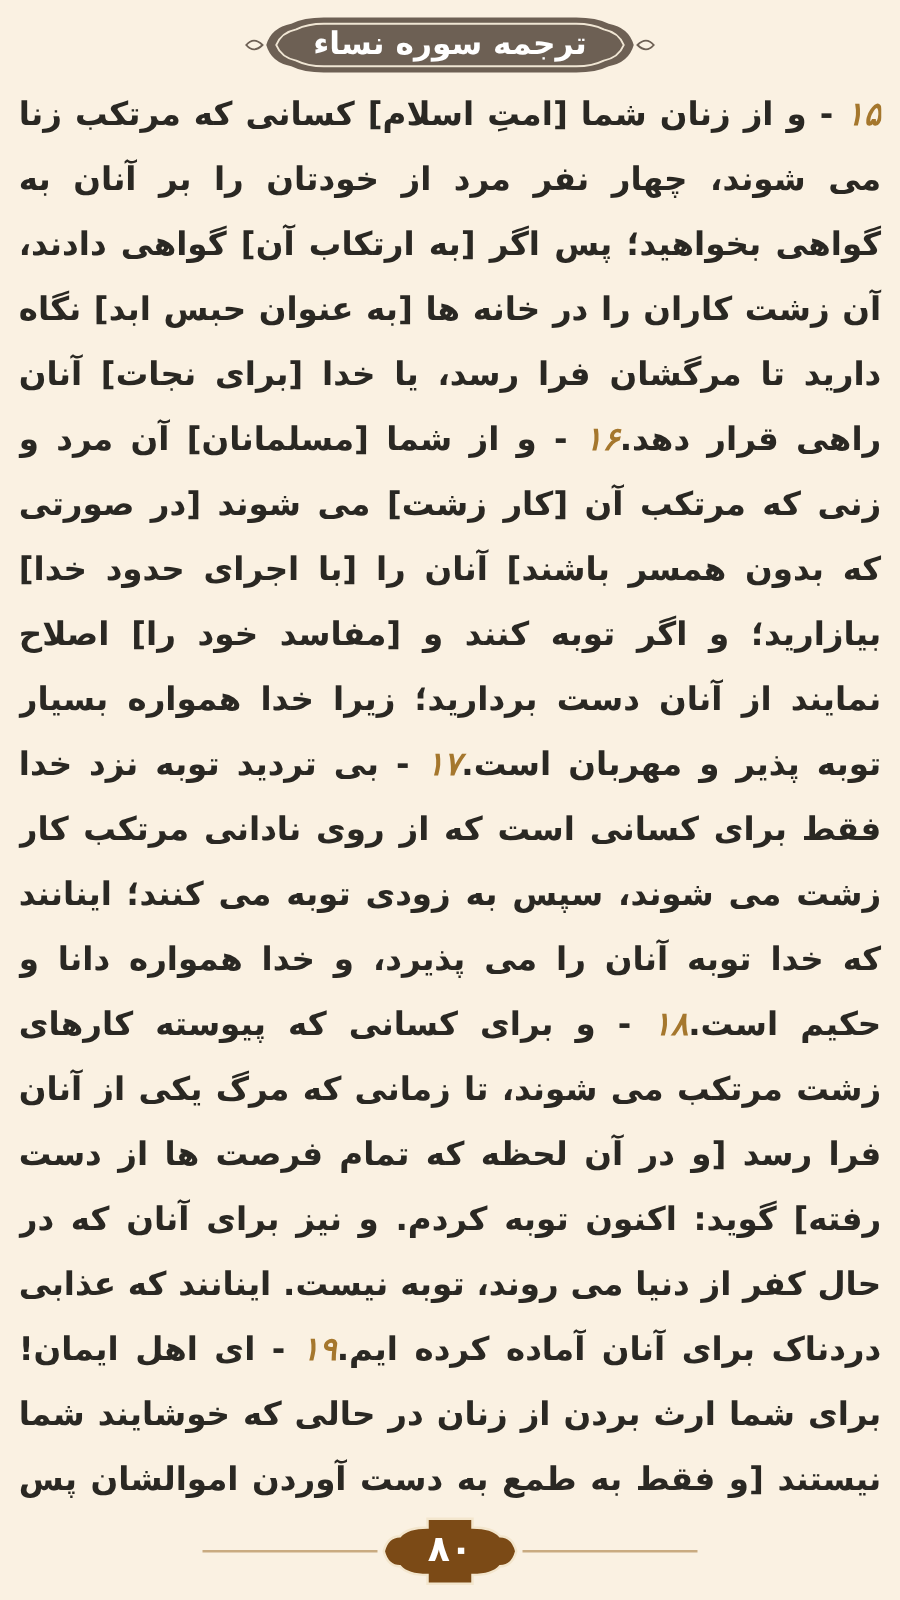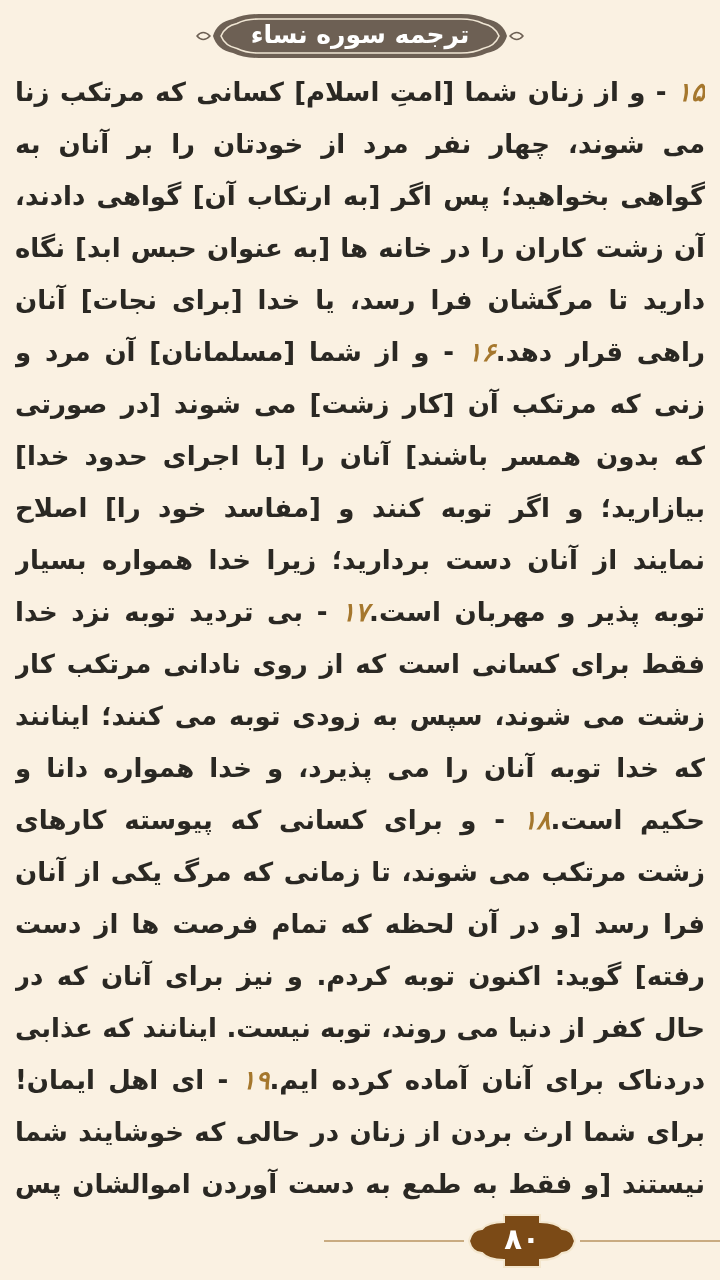--- a/index.html
+++ b/index.html
@@ -37,21 +37,21 @@
     font-size:26px;
     line-height:52px;
     font-weight:700;
     color:var(--text,#2a2823);
   }
   .vnum{color:var(--vnum,#a5772d);font-weight:700;font-style:italic;}
   .vdash{color:var(--text,#2a2823);}
   
   .footer{
     position:absolute;top:1208px;left:0;right:0;height:66px;
-    display:flex;align-items:center;
+    display:flex;align-items:center;justify-content:center;
   }
   .footer-line{
     width:140px;height:2px;
     background:var(--footer-line,#c9ab81);
   }
   .footer-badge{position:relative;width:112px;height:60px;margin:0 2px;}
   .footer-badge svg{position:absolute;inset:0;}
   .page-number{
     position:absolute;inset:0;
     display:flex;align-items:center;justify-content:center;

